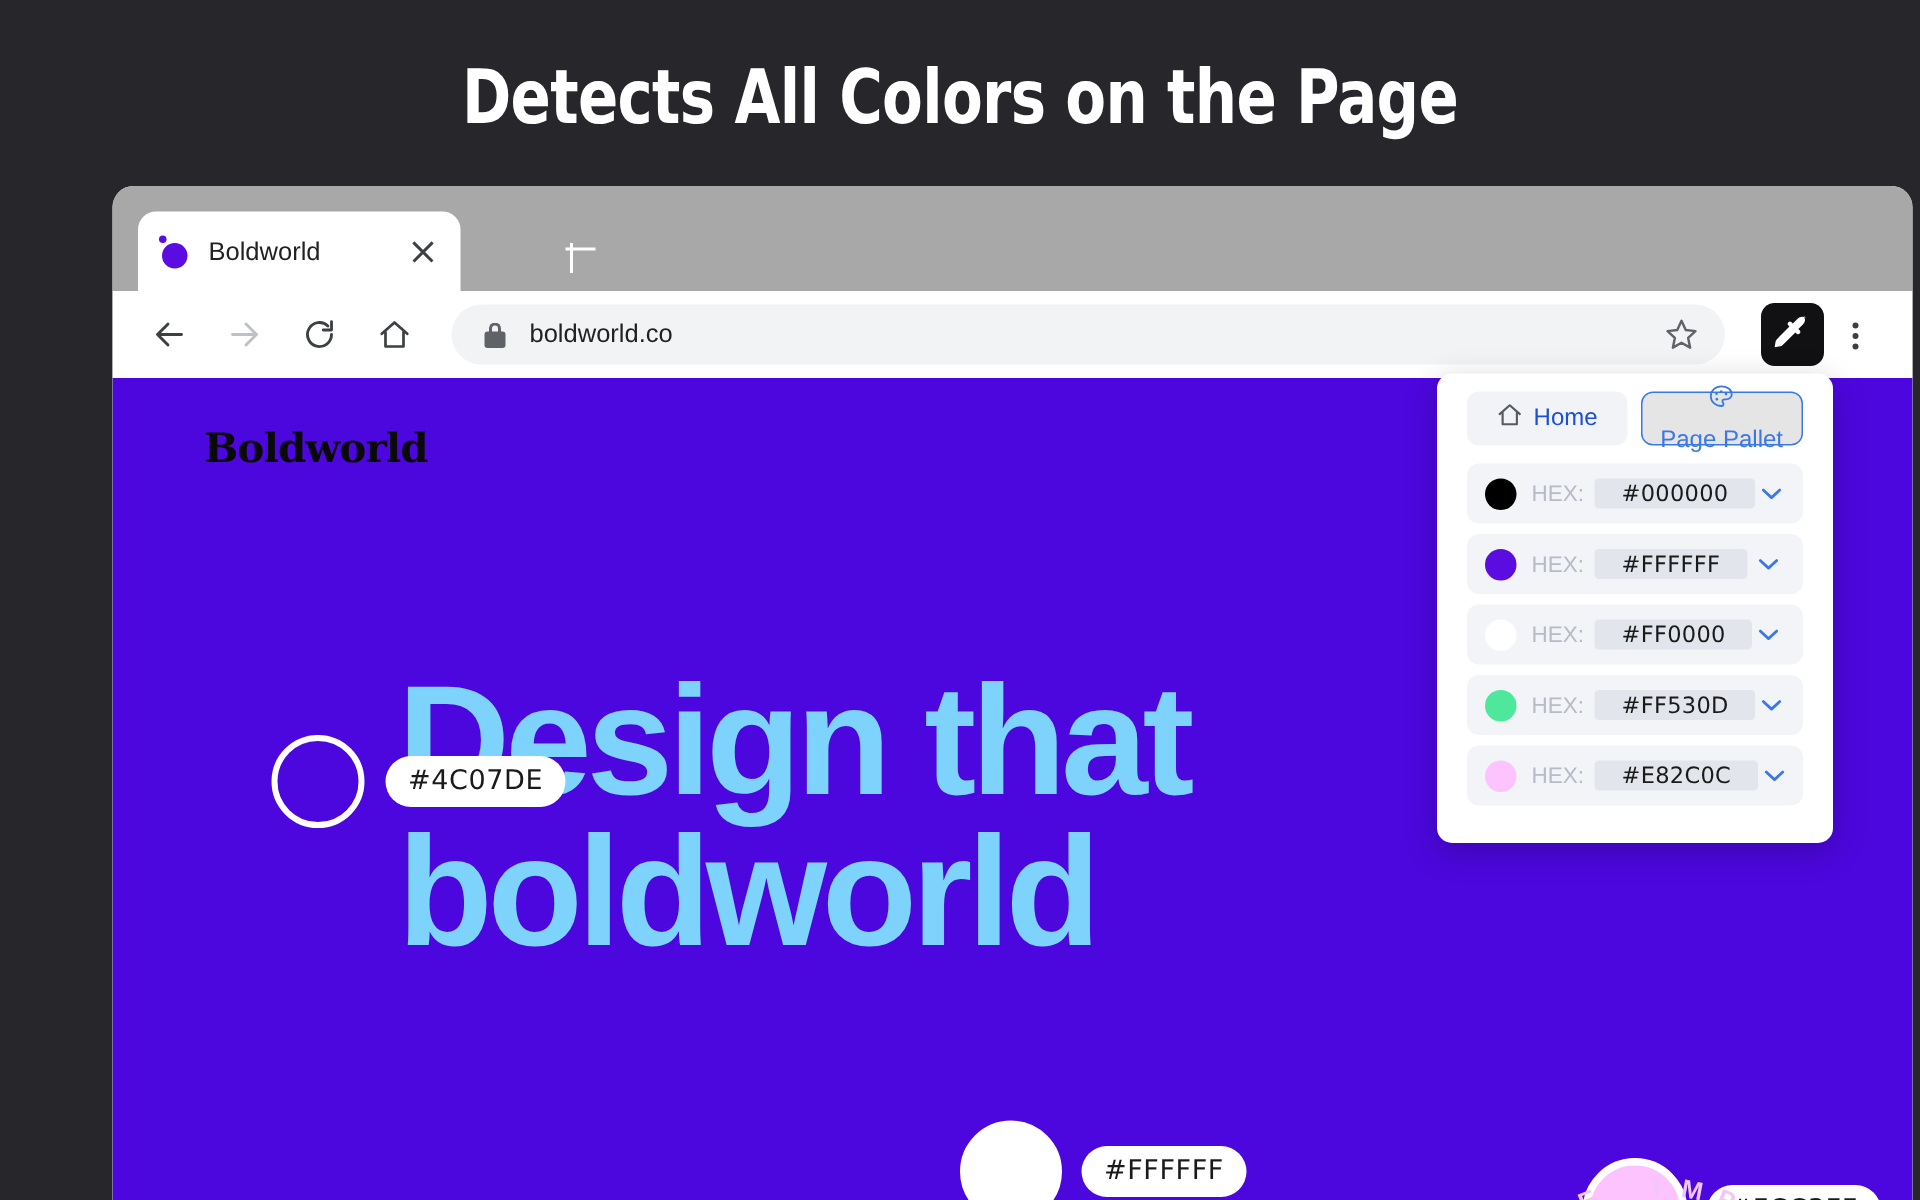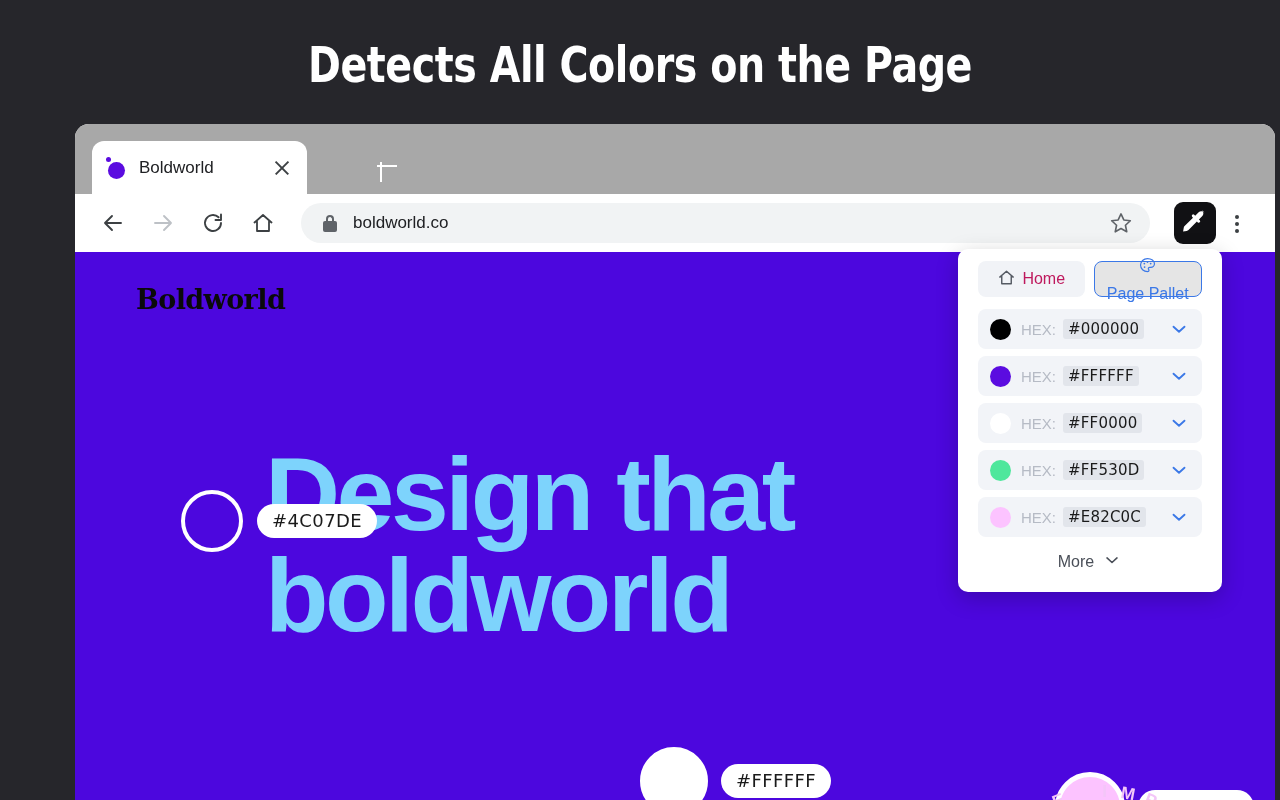--- a/index.html
+++ b/index.html
@@ -256,21 +256,21 @@
   .ptab {
     flex: 1;
     height: 36px;
     border-radius: 8px;
     display: flex;
     align-items: center;
     justify-content: center;
     gap: 6px;
     font-size: 16px;
   }
-  .ptab.home { background: #f1f3f7; color: #be185d; align-items: center; }
+  .ptab.home { background: #f1f3f7; color: #1d4ed8; align-items: center; }
   .ptab.pallet { border: 1.5px solid #3b78e7; color: #3b78e7; background: #e5e5e5; flex-direction: column; }
 
   .color-row {
     height: 40px;
     background: #f2f4f8;
     border-radius: 8px;
     display: flex;
     align-items: center;
     padding: 0 12px;
     margin-bottom: 7px;
@@ -280,21 +280,21 @@
     border-radius: 50%;
     flex: 0 0 21px;
     margin-right: 10px;
   }
   .hex-label { font-size: 15px; color: #b6bbc5; margin-right: 7px; }
   .hex-val {
     font-size: 15px;
     color: #1a1a1a;
     background: #e2e5eb;
     border-radius: 3px;
-    padding: 1px 5px;
+    padding: 1px 18px;
     font-family: "DejaVu Sans", sans-serif;
     letter-spacing: 0.2px;
   }
   .chev-wrap { margin-left: auto; display: flex; align-items: center; }
   .more-row {
     display: flex;
     align-items: center;
     justify-content: center;
     gap: 8px;
     margin-top: 13px;
@@ -476,21 +476,13 @@
       <div class="hex-label">HEX:</div>
       <div class="hex-val">#E82C0C</div>
       <div class="chev-wrap">
         <svg width="22" height="22" viewBox="0 0 24 24">
             <path d="M6 9.5l6 5.5 6-5.5" stroke="#3b78e7" stroke-width="2" fill="none" stroke-linecap="round" stroke-linejoin="round"></path>
           </svg>
       </div>
     </div>
   </div>
 
-  <div class="more-row">
-    <span>More</span>
-    <span>
-      <svg width="20" height="20" viewBox="0 0 24 24">
-          <path d="M6 9.5l6 5.5 6-5.5" stroke="#4a4f58" stroke-width="1.9" fill="none" stroke-linecap="round" stroke-linejoin="round"></path>
-        </svg>
-    </span>
-  </div>
 </div>
 
 </body></html>

